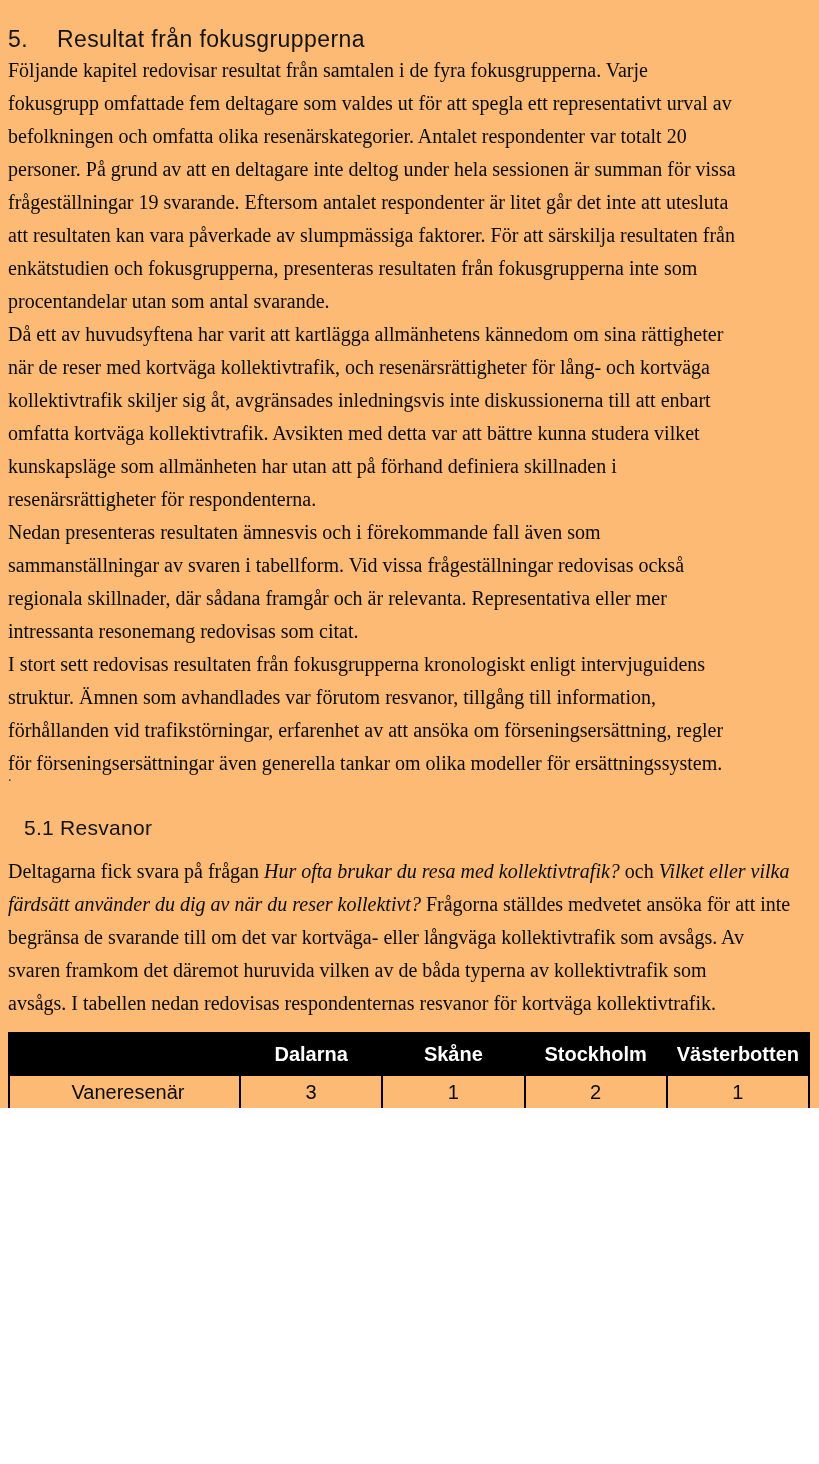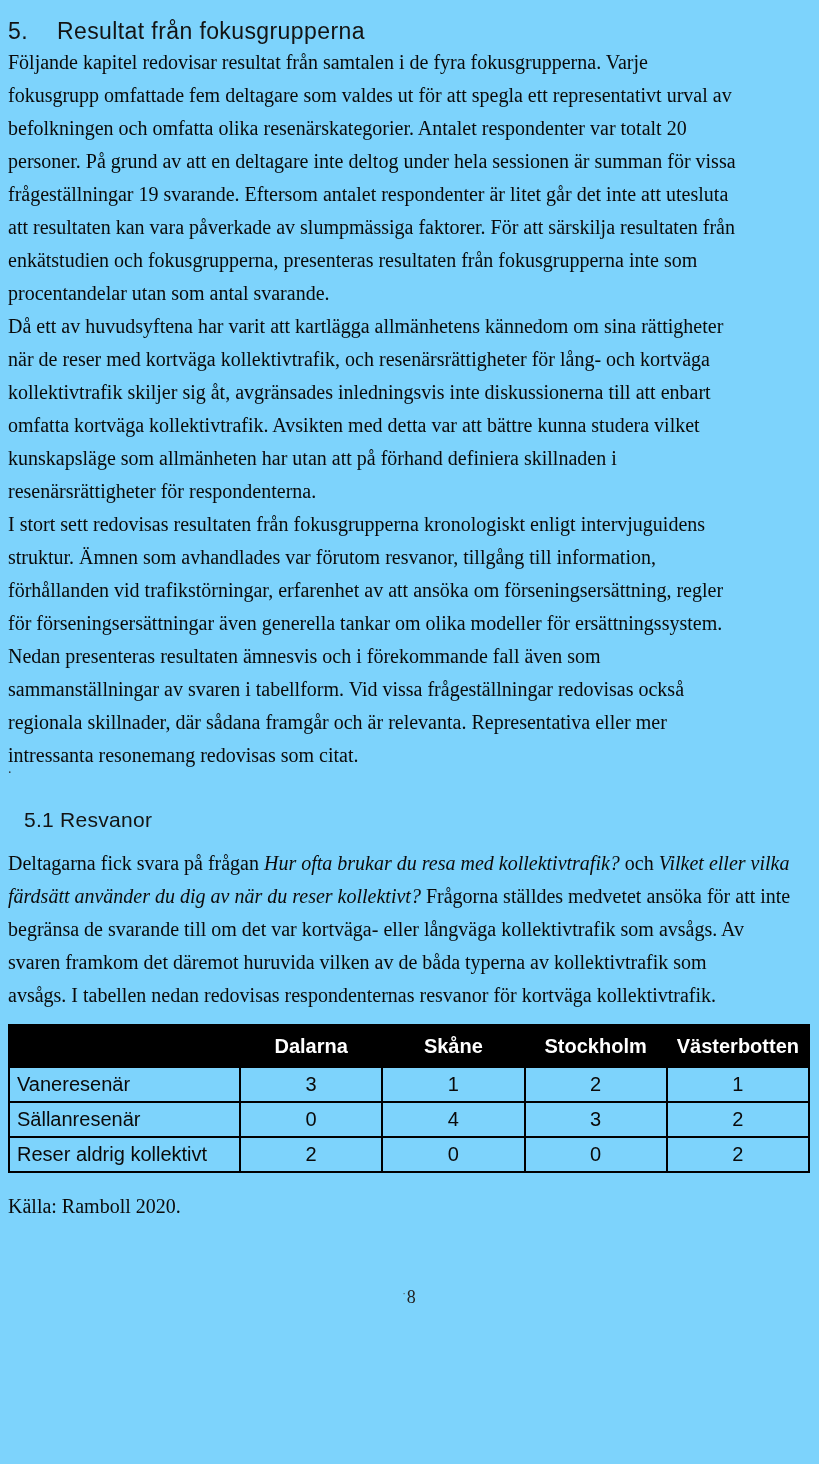--- a/index.html
+++ b/index.html
@@ -1,21 +1,21 @@
 <!DOCTYPE html>
 <html><head>
 <meta charset="utf-8">
 <style>
   html,body{margin:0;padding:0;background:#ffffff;}
   .page{
     position:relative;
-    width:819px;height:1464px;
-    background:#7dd3fc;color:#0a0a0a;
+    width:819px;height:1108px;
+    background:#fdba74;color:#0a0a0a;
     box-sizing:border-box;
-    padding:8px 9px 0 8px;
+    padding:16px 9px 0 8px;
     overflow:hidden;
     font-family:"Liberation Serif", serif;
   }
   h1.sec{
     margin:8px 0 0 0;
     font-family:"Liberation Sans", sans-serif;
     font-weight:400;
     font-size:23px;line-height:30px;
     letter-spacing:0.4px;
     color:#131313;
@@ -77,21 +77,21 @@
   }
   table.res col.c0{width:231px;}
   table.res td{
     height:33px;
     font-size:20px;
     text-align:center;
     color:#0a0a0a;
     padding:0;
   }
   table.res td.label{
-    text-align:left;
+    text-align:center;
     padding-left:7px;
     margin-left:12px;
   }
   p.source{
     margin:20px 0 0 0;
     font-size:20px;line-height:26px;
   }
   .pagenum{
     margin-top:64px;
     text-align:center;
@@ -121,29 +121,29 @@
 enkätstudien och fokusgrupperna, presenteras resultaten från fokusgrupperna inte som
 procentandelar utan som antal svarande.</p>
 
   <p class="para mt-p2">Då ett av huvudsyftena har varit att kartlägga allmänhetens kännedom om sina rättigheter
 när de reser med kortväga kollektivtrafik, och resenärsrättigheter för lång- och kortväga
 kollektivtrafik skiljer sig åt, avgränsades inledningsvis inte diskussionerna till att enbart
 omfatta kortväga kollektivtrafik. Avsikten med detta var att bättre kunna studera vilket
 kunskapsläge som allmänheten har utan att på förhand definiera skillnaden i
 resenärsrättigheter för respondenterna.</p>
 
+  <p class="para mt-p4">Nedan presenteras resultaten ämnesvis och i förekommande fall även som
+sammanställningar av svaren i tabellform. Vid vissa frågeställningar redovisas också
+regionala skillnader, där sådana framgår och är relevanta. Representativa eller mer
+intressanta resonemang redovisas som citat.</p>
+
   <p class="para mt-p3">I stort sett redovisas resultaten från fokusgrupperna kronologiskt enligt intervjuguidens
 struktur. Ämnen som avhandlades var förutom resvanor, tillgång till information,
 förhållanden vid trafikstörningar, erfarenhet av att ansöka om förseningsersättning, regler
 för förseningsersättningar även generella tankar om olika modeller för ersättningssystem.</p>
-
-  <p class="para mt-p4">Nedan presenteras resultaten ämnesvis och i förekommande fall även som
-sammanställningar av svaren i tabellform. Vid vissa frågeställningar redovisas också
-regionala skillnader, där sådana framgår och är relevanta. Representativa eller mer
-intressanta resonemang redovisas som citat.</p>
 
   <div class="stray">.</div>
 
   <h2 class="subsec"><span class="h-num">5.1</span><span>Resvanor</span></h2>
 
   <div class="intro">
     <div class="ln"><span>Deltagarna fick svara på frågan </span><span class="it">Hur ofta brukar du resa med kollektivtrafik?</span><span> och </span><span class="it">Vilket eller vilka</span></div>
     <div class="ln"><span class="it">färdsätt använder du dig av när du reser kollektivt?</span><span> Frågorna ställdes medvetet ansöka för att inte</span></div>
     <div class="ln">begränsa de svarande till om det var kortväga- eller långväga kollektivtrafik som avsågs. Av</div>
     <div class="ln">svaren framkom det däremot huruvida vilken av de båda typerna av kollektivtrafik som</div>

